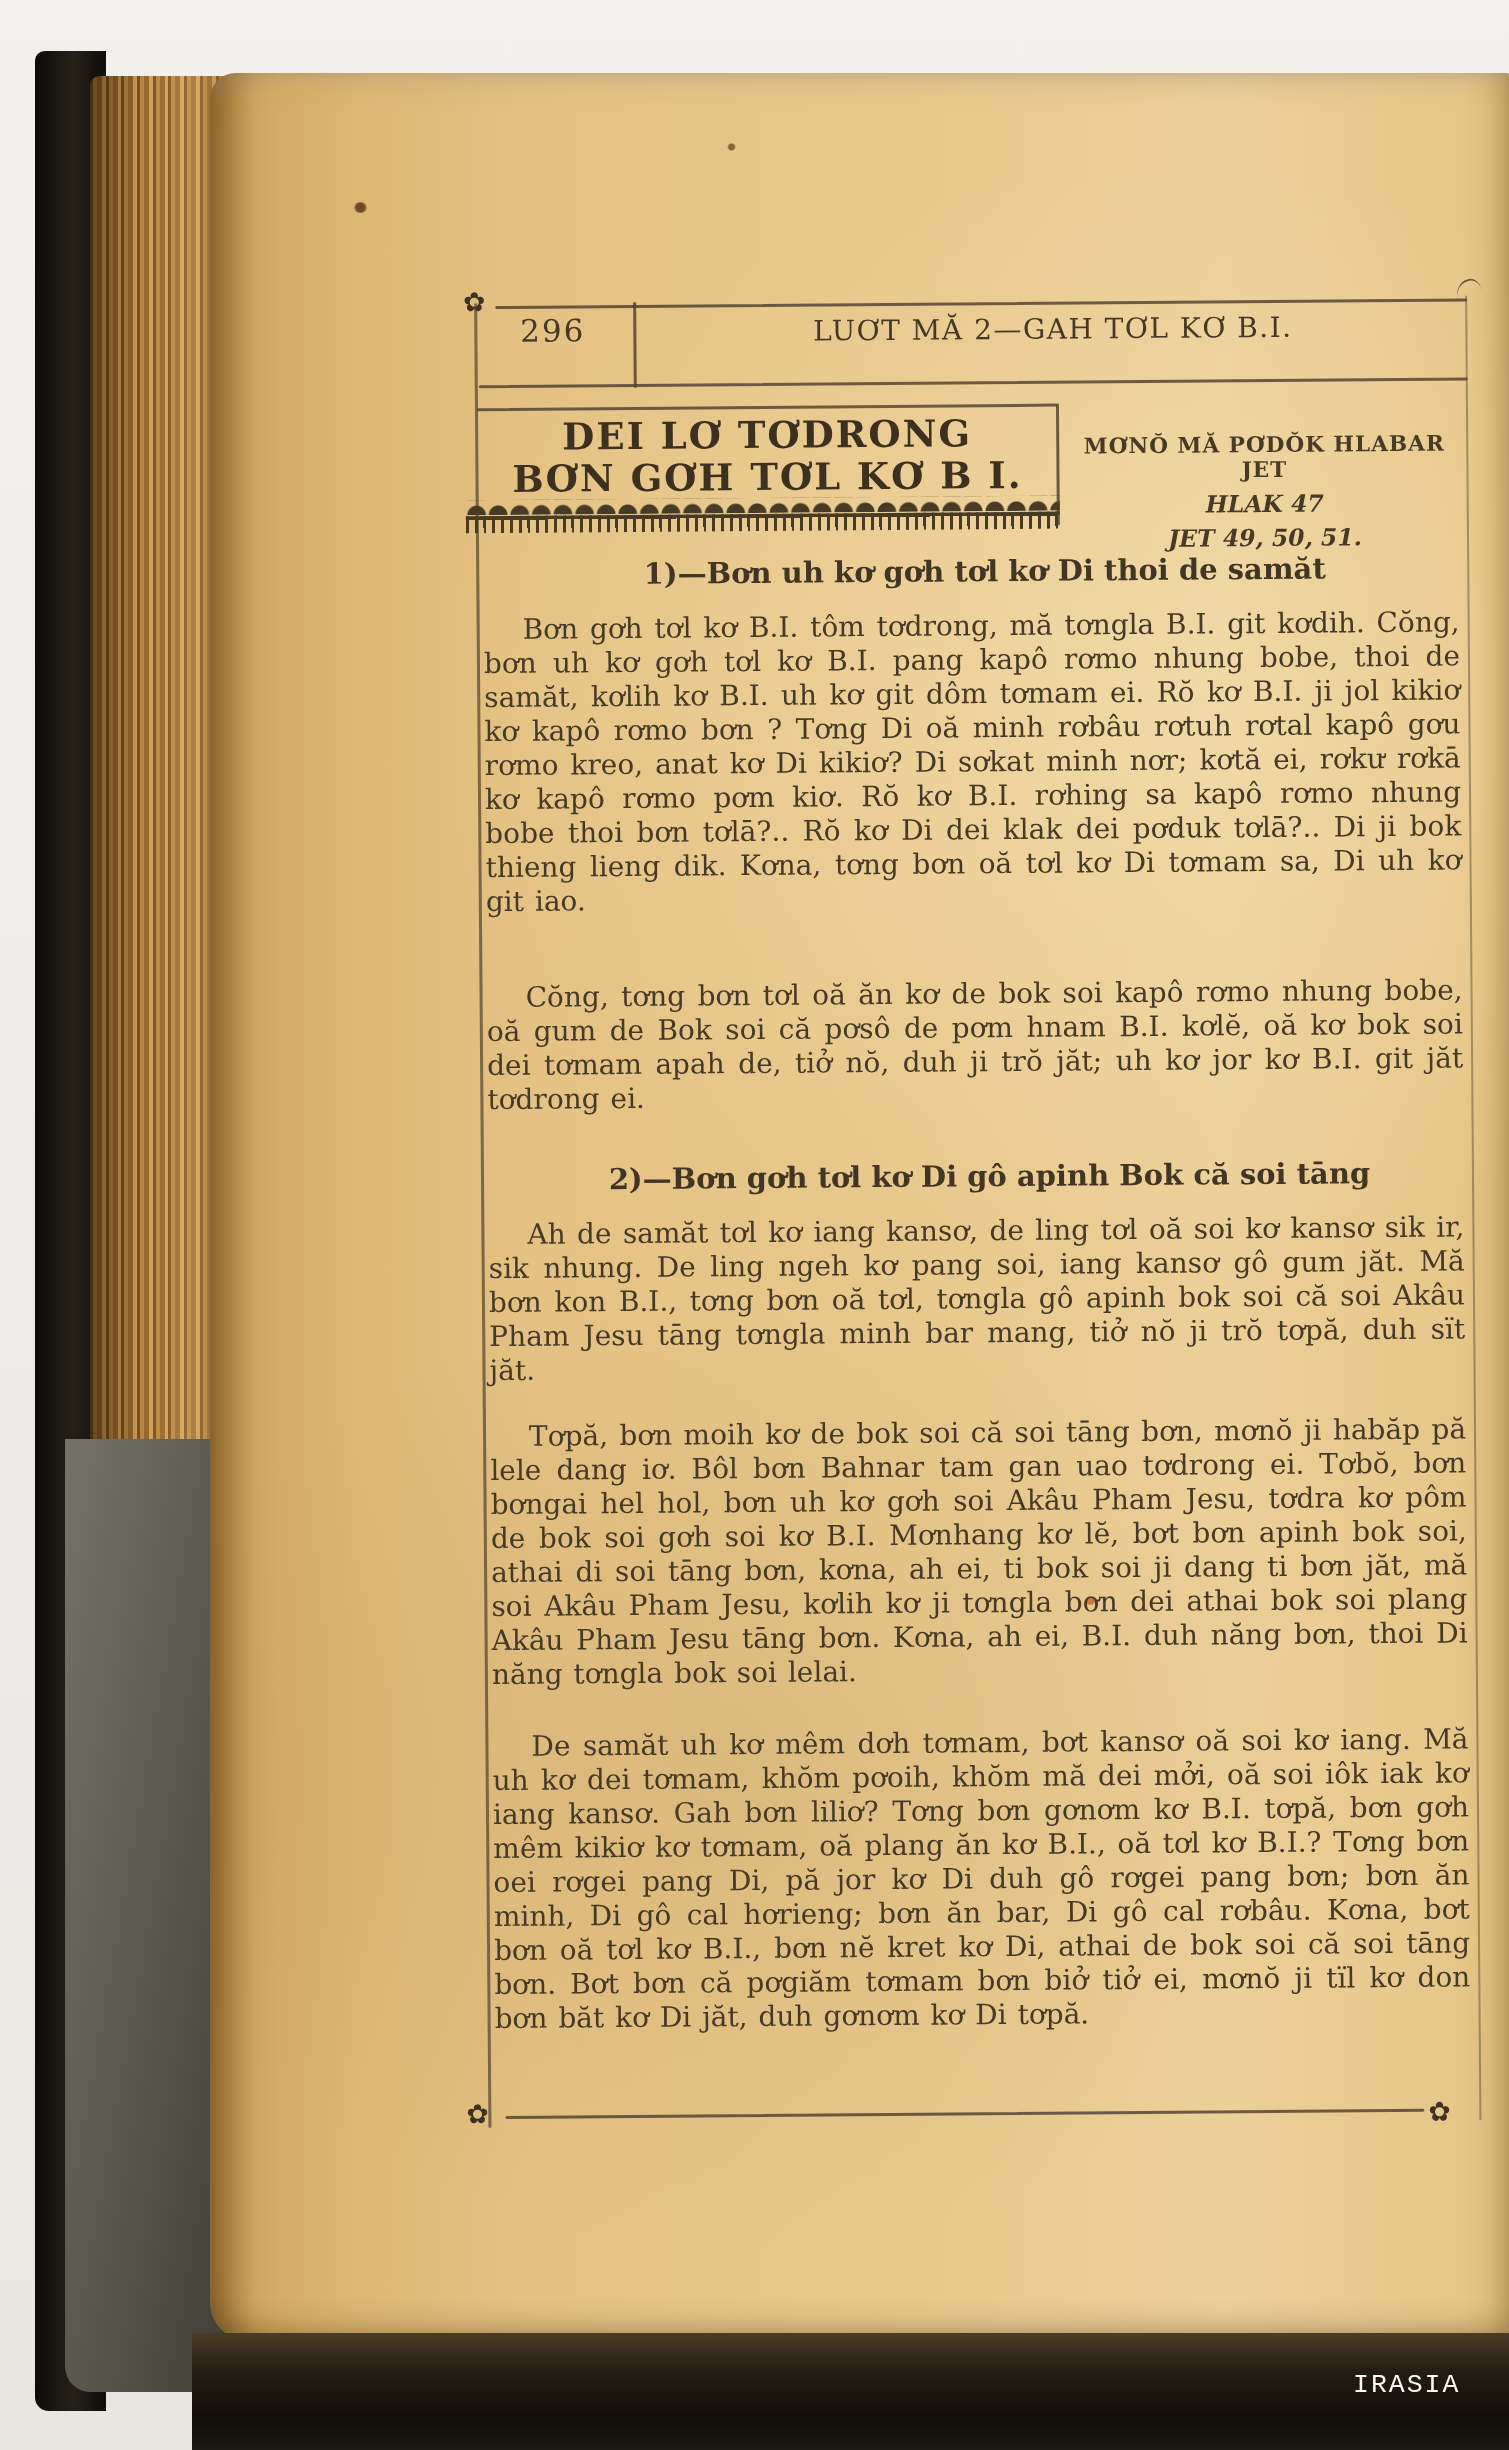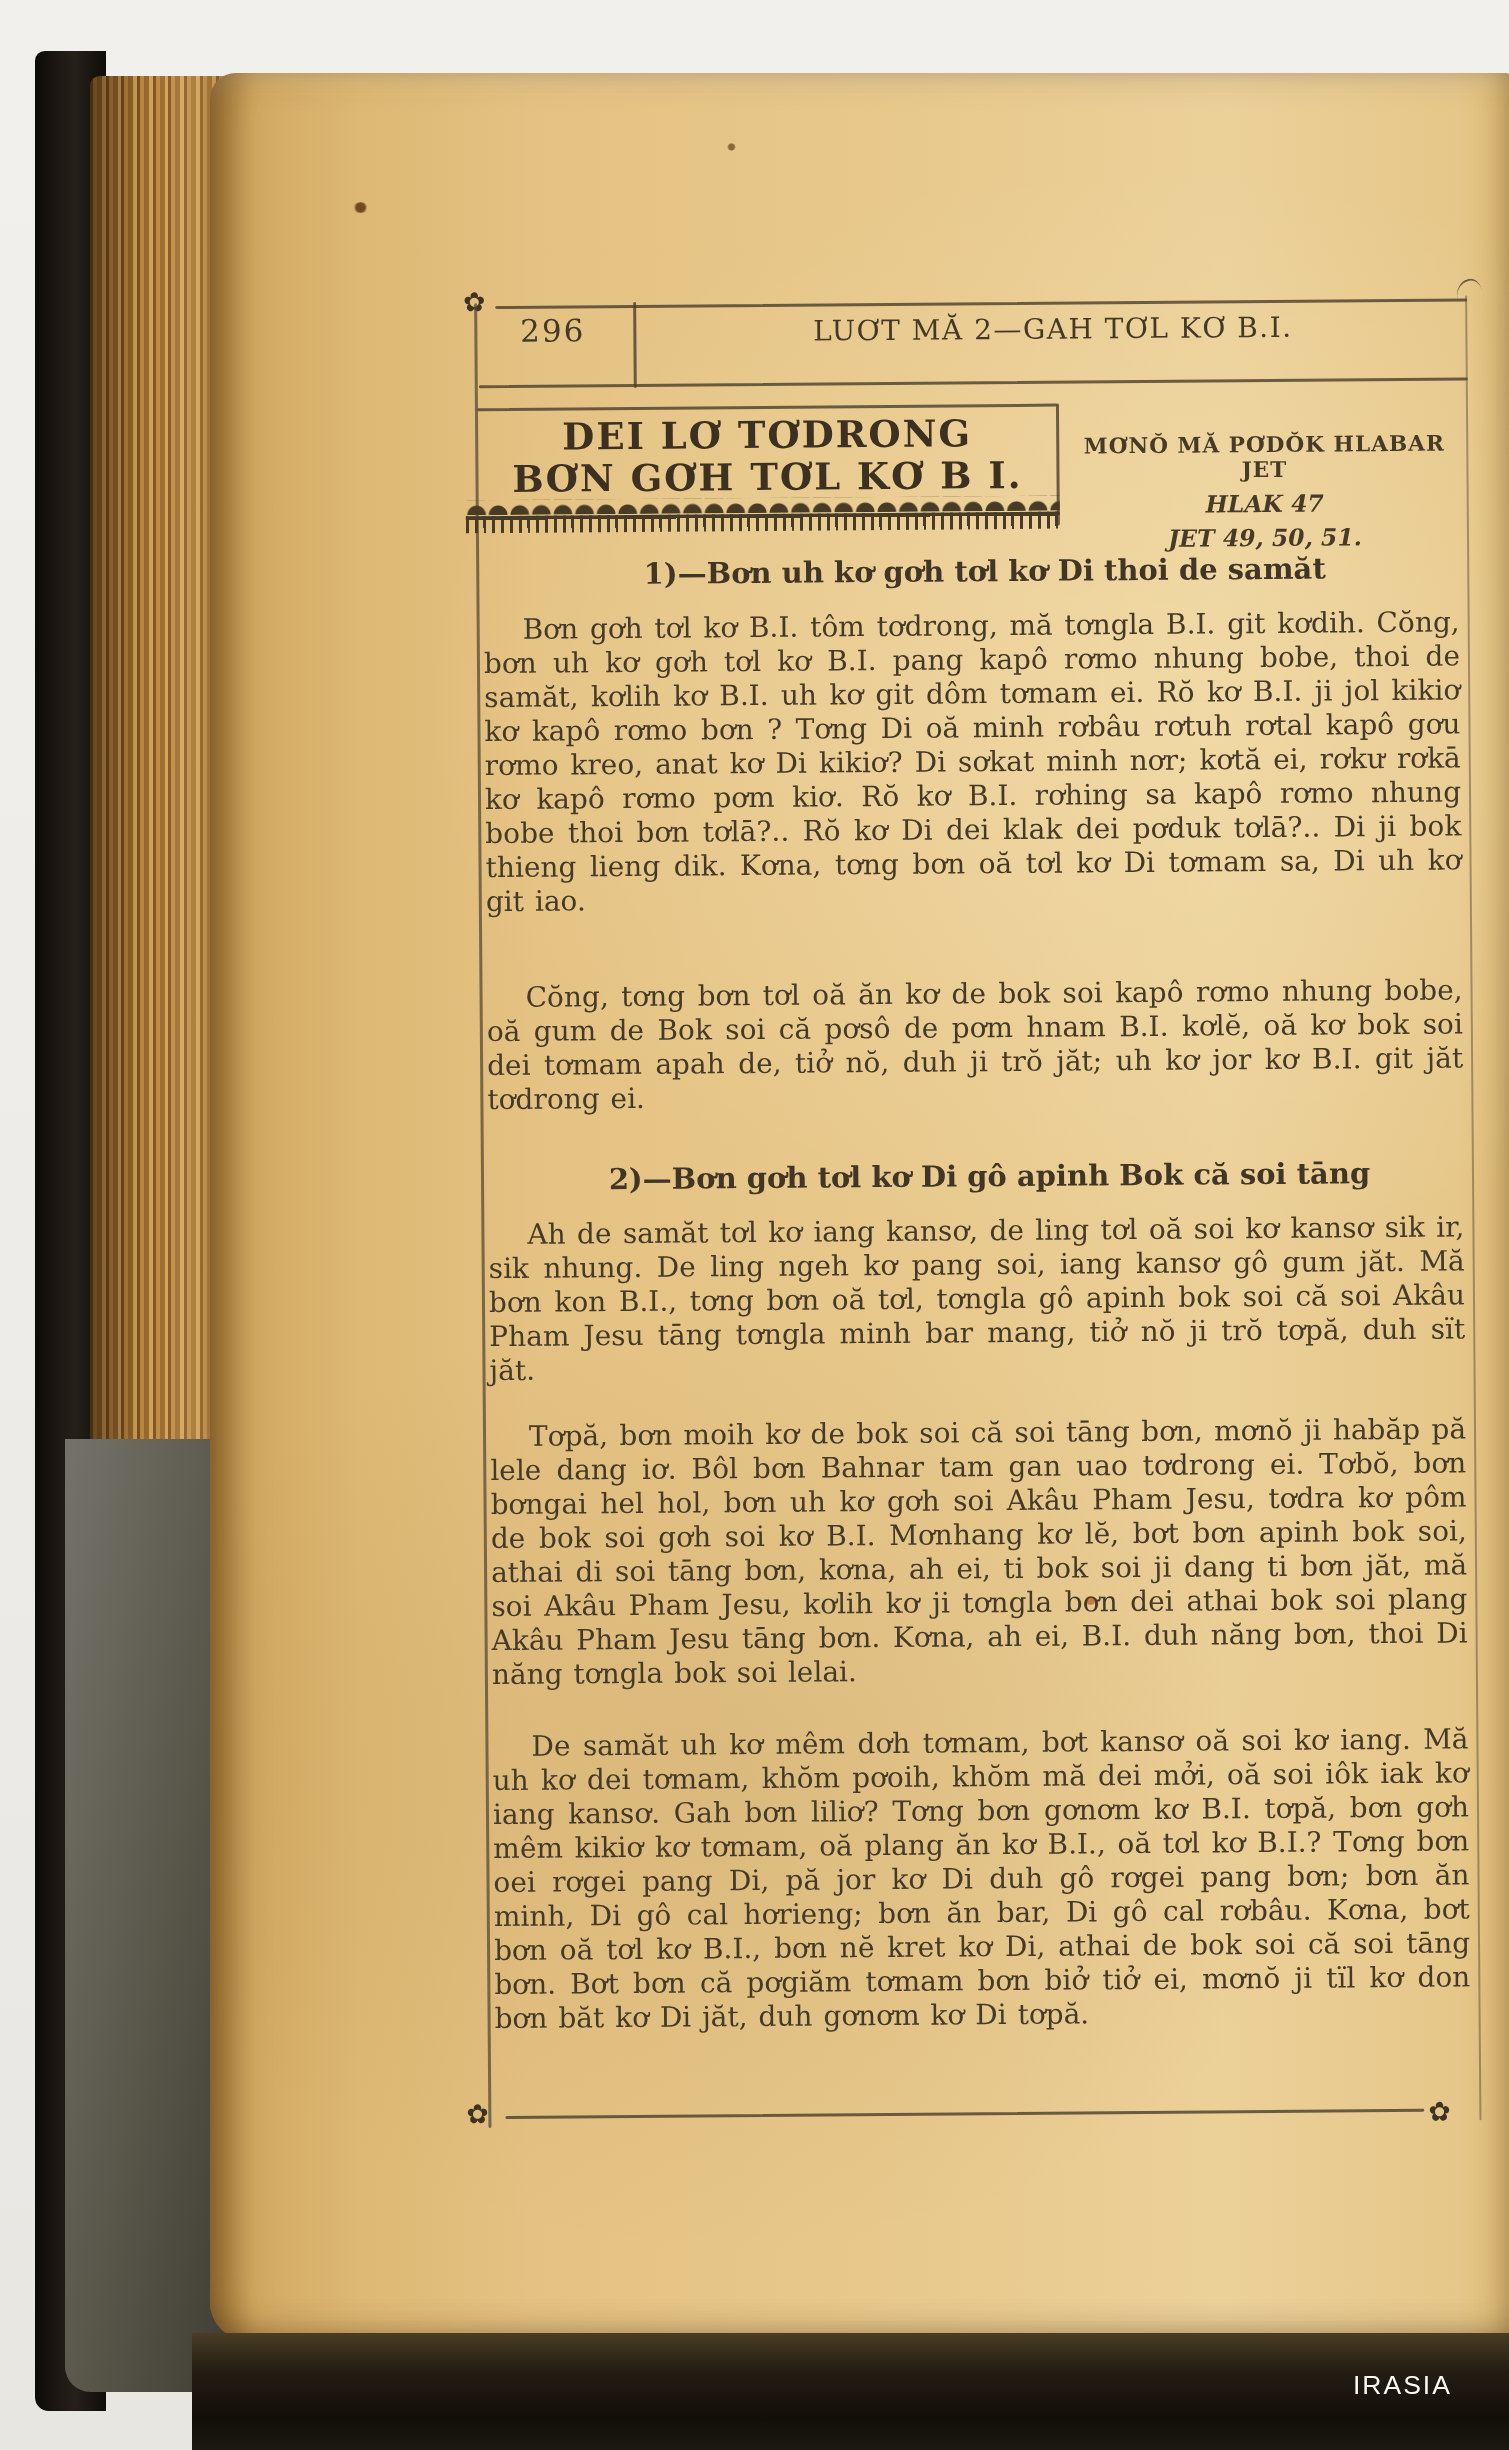--- a/index.html
+++ b/index.html
@@ -50,21 +50,21 @@
   .fringe{left:471px;top:513px;width:594px;height:16.7px;
       background:linear-gradient(180deg,#473b26 0 3.9px,rgba(71,59,38,0) 3.9px),
                  repeating-linear-gradient(90deg,#473b26 0 2.9px,rgba(71,59,38,0) 2.9px 8.8px);}
   .ref{left:1073px;top:435px;width:394px;text-align:center;color:#473b28;}
   .ref-l1{font-size:21.6px;font-weight:bold;letter-spacing:1px;}
   .ref-l2{font-size:23.5px;font-style:italic;font-weight:bold;margin-top:7.8px;}
   .ref-l3{font-size:23.5px;font-style:italic;font-weight:bold;margin-top:5.9px;}
   .sec-heading{left:529px;width:921px;text-align:center;font-size:29px;font-weight:600;color:#413625;}
   .para{left:488px;width:976px;font-size:28px;line-height:34px;text-align:justify;
         text-indent:39px;word-spacing:2px;color:#453a27;}
-  .watermark{position:absolute;left:1353px;top:2370px;font-family:Liberation Sans, sans-serif;
+  .watermark{position:absolute;left:1353px;top:2370px;font-family:Liberation Mono, monospace;
         font-size:26.5px;letter-spacing:2px;color:#fbfbf8;}
   .squiggle{left:1462px;top:284px;width:25.5px;height:15.7px;border-top:2.9px solid #4d4130;
         border-radius:60% 40% 0 0/100% 80% 0 0;transform:rotate(-14deg);opacity:.8;}
 </style>
 </head>
 <body>
 
 <div class="photo">
 
   <div class="cover-left"></div>

